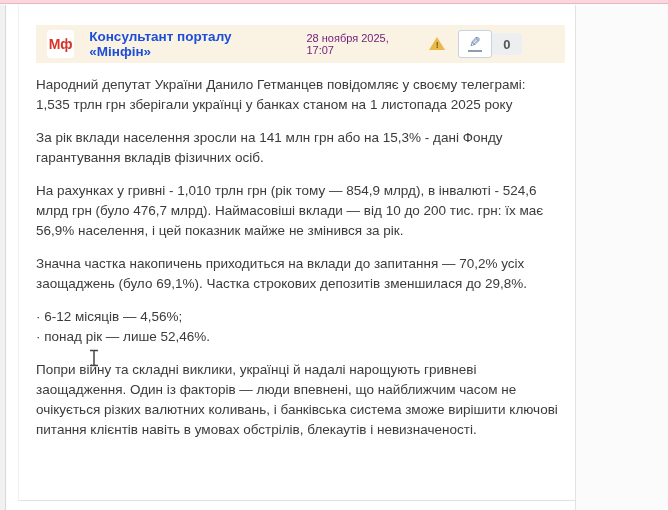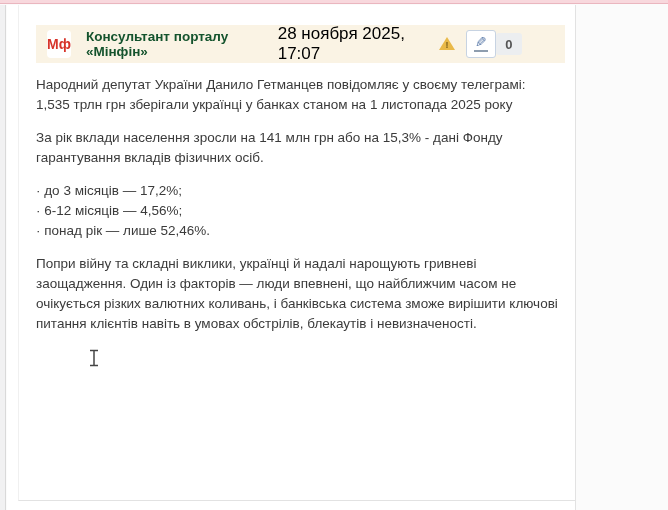--- a/index.html
+++ b/index.html
@@ -43,24 +43,24 @@
   .avatar {
     width: 28px; height: 28px;
     background: #ffffff;
     border-radius: 4px;
     display: flex; align-items: center; justify-content: center;
     font-weight: bold; font-size: 14px; color: #d7342a;
     margin-right: 15px;
     cursor: pointer;
   }
   .author {
-    color: #14532d; font-weight: bold; font-size: 13.5px;
+    color: #1d4ed8; font-weight: bold; font-size: 13.5px;
     text-decoration: none; cursor: pointer;
   }
-  .date { margin-left: 15px; font-size: 17px; color: #000000; }
+  .date { margin-left: 15px; font-size: 11px; color: #701a75; }
   .warn {
     position: relative; width: 16px; height: 14px;
     margin-left: 13px; display: inline-block;
   }
   .warn-tri {
     position: absolute; left: 0; top: 0;
     width: 0; height: 0;
     border-left: 8px solid transparent;
     border-right: 8px solid transparent;
     border-bottom: 13px solid #e9b949;
@@ -123,22 +123,23 @@
         <span>0</span>
       </div>
     </div>
 
     <div class="body-text">
       <div class="block first">
         <div>Народний депутат України Данило Гетманцев повідомляє у своєму телеграмі:</div>
         <div>1,535 трлн грн зберігали українці у банках станом на 1 листопада 2025 року</div>
       </div>
       <div class="block">За рік вклади населення зросли на 141 млн грн або на 15,3% - дані Фонду гарантування вкладів фізичних осіб.</div>
+      <div class="block">На рахунках у гривні - 1,010 трлн грн (рік тому — 854,9 млрд), в інвалюті - 524,6 млрд грн (було 476,7 млрд). Наймасовіші вклади — від 10 до 200 тис. грн: їх має 56,9% населення, і цей показник майже не змінився за рік.</div>
+      <div class="block">Значна частка накопичень приходиться на вклади до запитання — 70,2% усіх заощаджень (було 69,1%). Частка строкових депозитів зменшилася до 29,8%.</div>
       <div class="block">
-        <div>· до 3 місяців — 17,2%;</div>
         <div>· 6-12 місяців — 4,56%;</div>
         <div>· понад рік — лише 52,46%.</div>
       </div>
       <div class="block">
         <div>Попри війну та складні виклики, українці й надалі нарощують гривневі заощадження. Один із факторів — люди впевнені, що найближчим часом не очікується різких валютних коливань, і банківська система зможе вирішити ключові питання клієнтів навіть в умовах обстрілів, блекаутів і невизначеності.</div>
 
       </div>
 
     </div>
 

